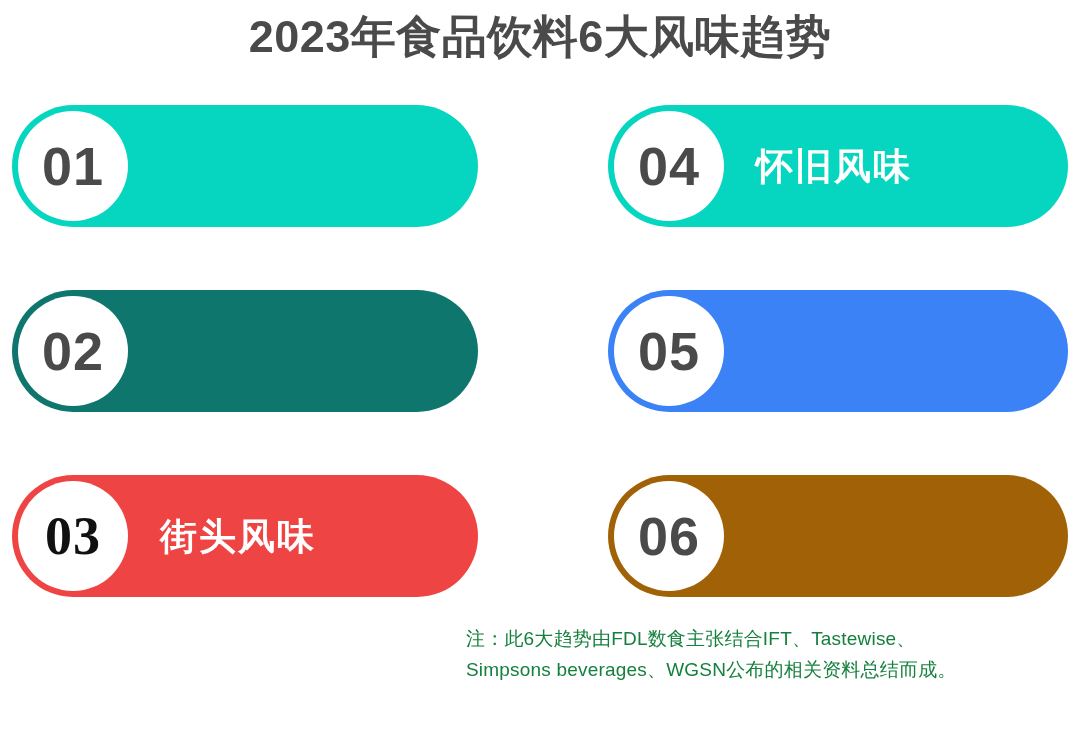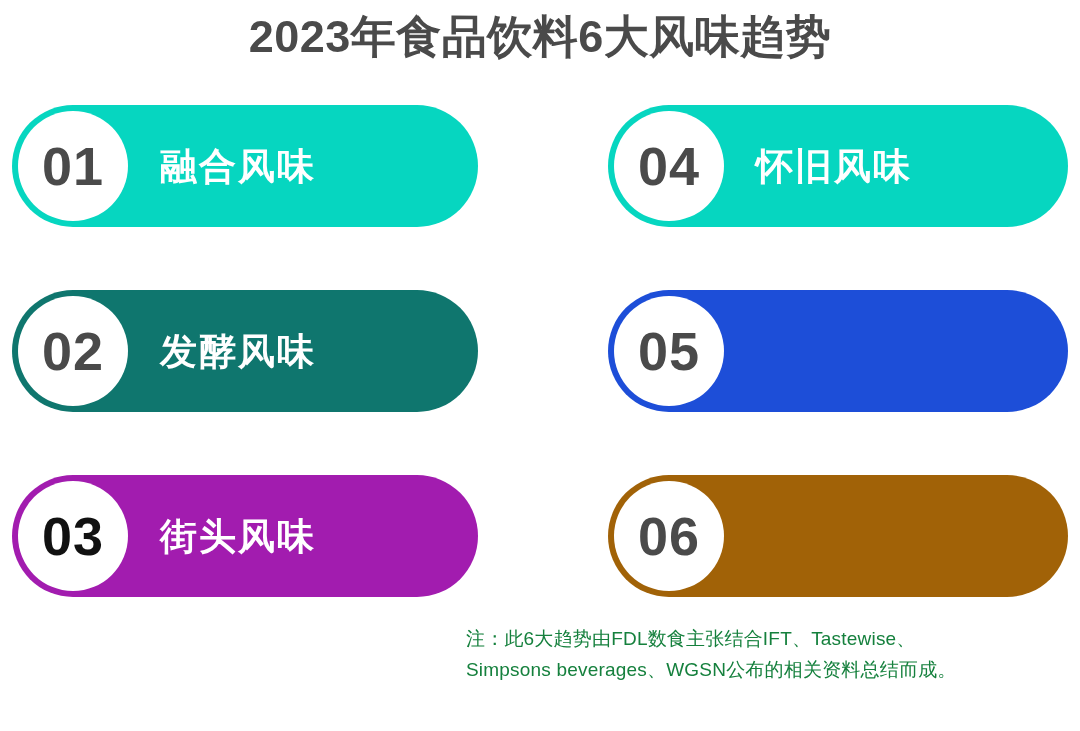--- a/index.html
+++ b/index.html
@@ -119,45 +119,43 @@
 <div class="page">
 
   <div class="title">2023年食品饮料6大风味趋势</div>
 
   <div class="grid">
 
     <div class="pill col-left row-1" style="background:#06D6C0;">
       <div class="badge">
         <span class="badge-num">01</span>
       </div>
-      <div class="pill-label">融合风味</div>
     </div>
 
     <div class="pill col-left row-2" style="background:#0f766e;">
       <div class="badge">
         <span class="badge-num">02</span>
       </div>
-      <div class="pill-label">发酵风味</div>
     </div>
 
-    <div class="pill col-left row-3" style="background:#a21caf;">
+    <div class="pill col-left row-3" style="background:#ef4444;font-family:Liberation Serif, serif;">
       <div class="badge">
         <span class="badge-num dark">03</span>
       </div>
       <div class="pill-label">街头风味</div>
     </div>
 
     <div class="pill col-right row-1" style="background:#06D6C0;">
       <div class="badge">
         <span class="badge-num">04</span>
       </div>
       <div class="pill-label">怀旧风味</div>
     </div>
 
-    <div class="pill col-right row-2" style="background:#1d4ed8;">
+    <div class="pill col-right row-2" style="background:#3b82f6;">
       <div class="badge">
         <span class="badge-num">05</span>
       </div>
     </div>
 
     <div class="pill col-right row-3" style="background:#a16207;">
       <div class="badge">
         <span class="badge-num">06</span>
       </div>
     </div>

